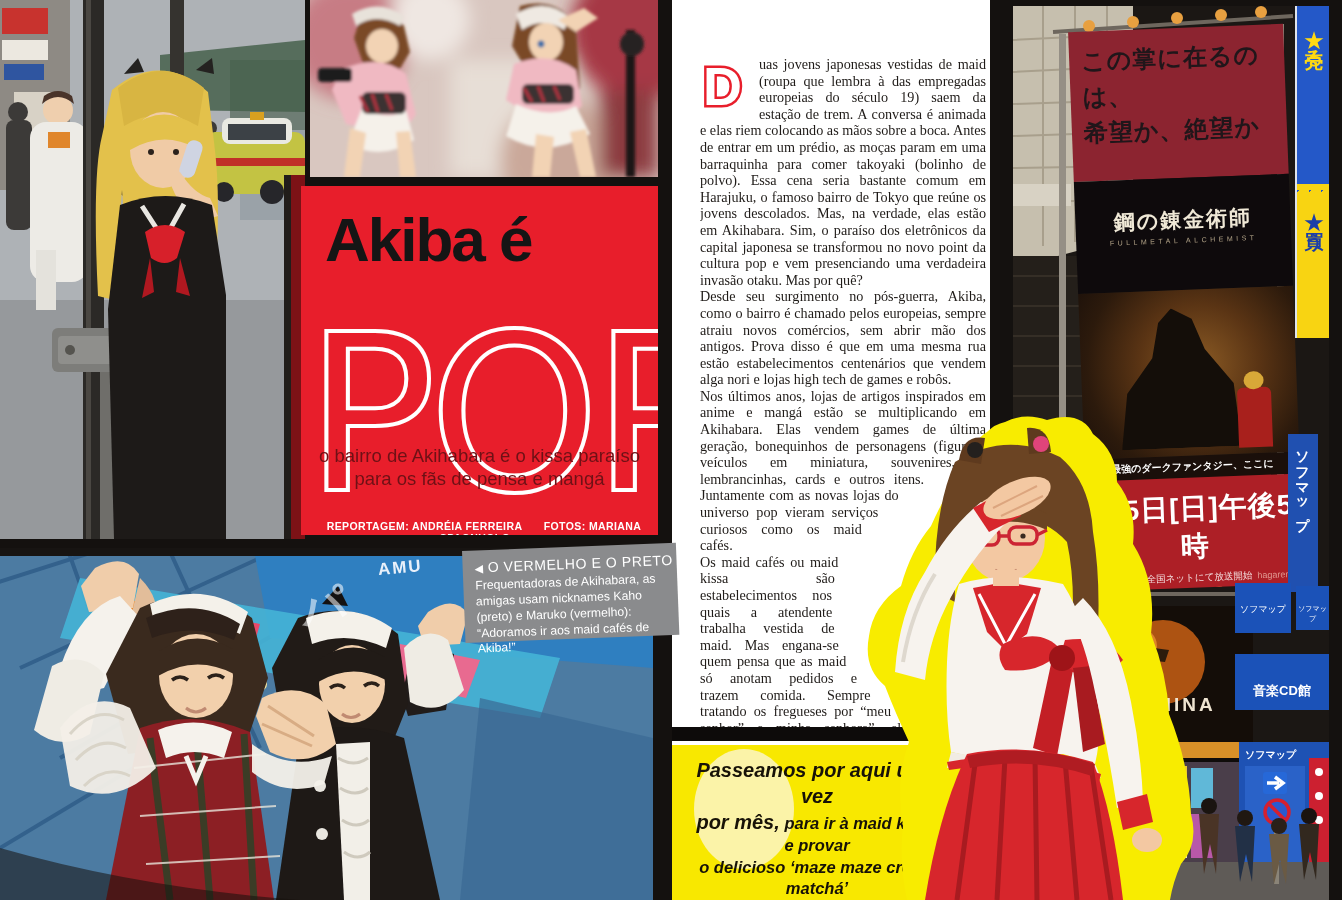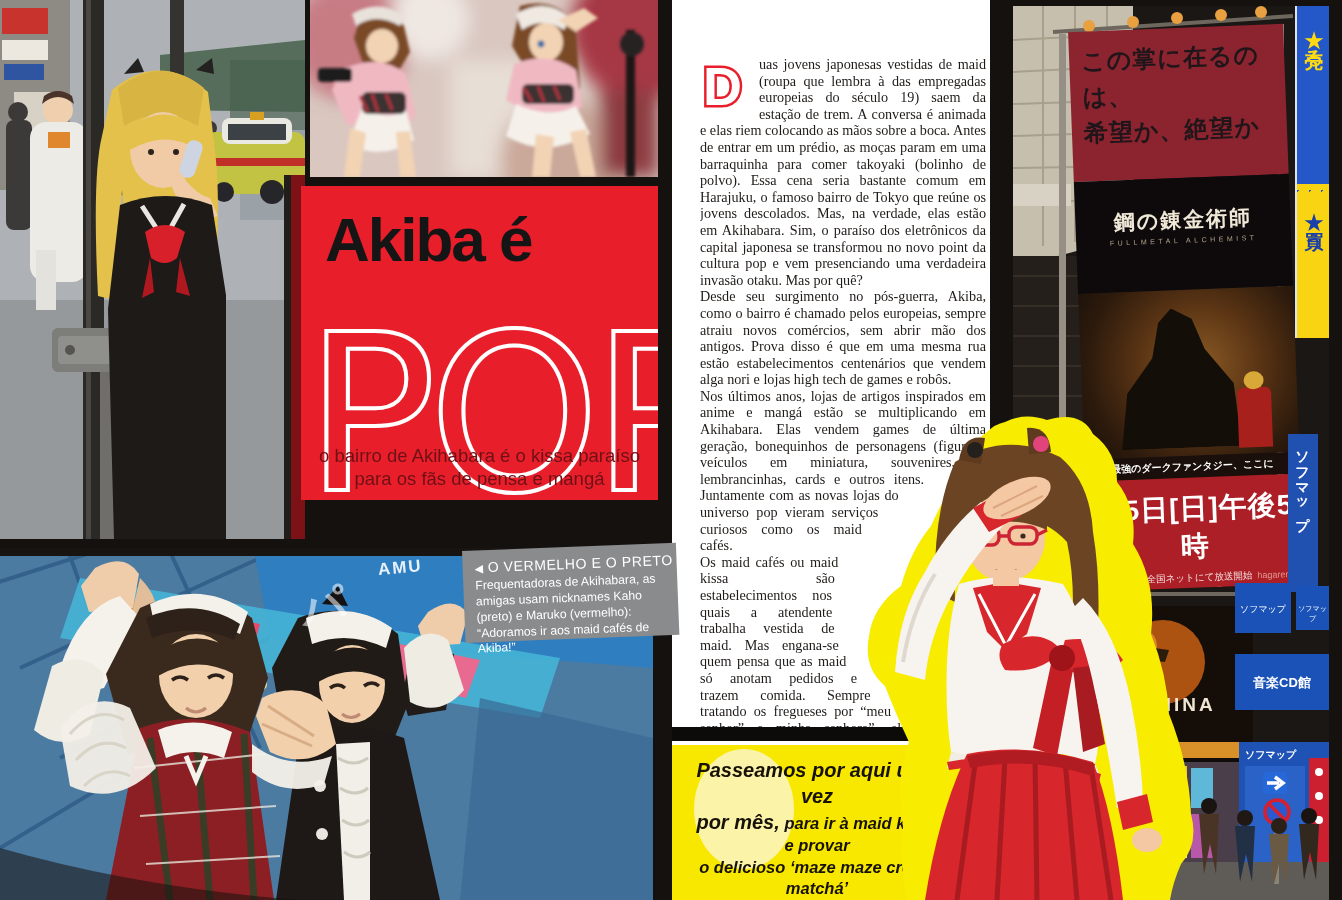--- a/index.html
+++ b/index.html
@@ -3,21 +3,21 @@
 <meta charset="utf-8">
 <style>
   html,body{margin:0;padding:0;background:#000;}
   .page{position:relative;width:1342px;height:900px;background:#14110f;overflow:hidden;
         font-family:"Liberation Sans",sans-serif;}
   .abs{position:absolute;}
   .photo{position:absolute;overflow:hidden;}
   svg{display:block;}
 
   
-  .title-box{left:301px;top:186px;width:357px;height:314px;background:#e81e2b;overflow:hidden;}
+  .title-box{left:301px;top:186px;width:357px;height:349px;background:#e81e2b;overflow:hidden;}
   .title-line{position:absolute;left:24px;top:18px;font-size:62px;font-weight:800;letter-spacing:-2px;color:#151515;}
   .pop-svg{position:absolute;left:0;top:72px;}
   .subtitle{position:absolute;left:0;top:258px;width:100%;text-align:center;
             color:#6e1116;font-size:18.5px;line-height:1.25;}
   .credits{position:absolute;left:0;top:334px;width:100%;text-align:center;color:#fff;
            font-size:10.5px;font-weight:700;letter-spacing:.4px;}
   .credits span{margin:0 9px;}
 
   
   .caption-box{left:462px;top:551px;width:214px;height:92px;background:#8a8b8d;color:#fff;
@@ -473,21 +473,21 @@
           <span class="vtext">★買う</span>
         </div>
     </div>
 
     <div class="sign-sofmap-v">
       <span class="vtext">ソフマップ</span>
     </div>
 
     <div class="cube" style="left:222px;top:577px;width:56px;height:50px;font-size:9px;padding-top:20px;"><span>ソフマップ</span></div>
     <div class="cube" style="left:283px;top:580px;width:33px;height:44px;font-size:7px;padding-top:18px;"><span>ソフマップ</span></div>
-    <div class="cube" style="left:222px;top:648px;width:94px;height:56px;font-size:13px;font-weight:700;padding-top:20px;"><span>音楽CD館</span></div>
+    <div class="cube" style="left:222px;top:648px;width:94px;height:56px;font-size:13px;font-weight:700;padding-top:28px;"><span>音楽CD館</span></div>
 
     <div class="machina-label">MACHINA</div>
     <div class="store-sign">ソフマップ</div>
   </div>
 
   <svg class="abs cutout" width="345" height="488" viewBox="0 0 345 488">
 
     <path fill="#f8ec00" d="
       M150,10 Q170,0 192,8 Q226,-2 238,22 Q262,40 262,70 Q282,95 278,132
       Q302,170 296,222 Q312,262 314,302 Q334,352 336,402 Q344,432 326,452

